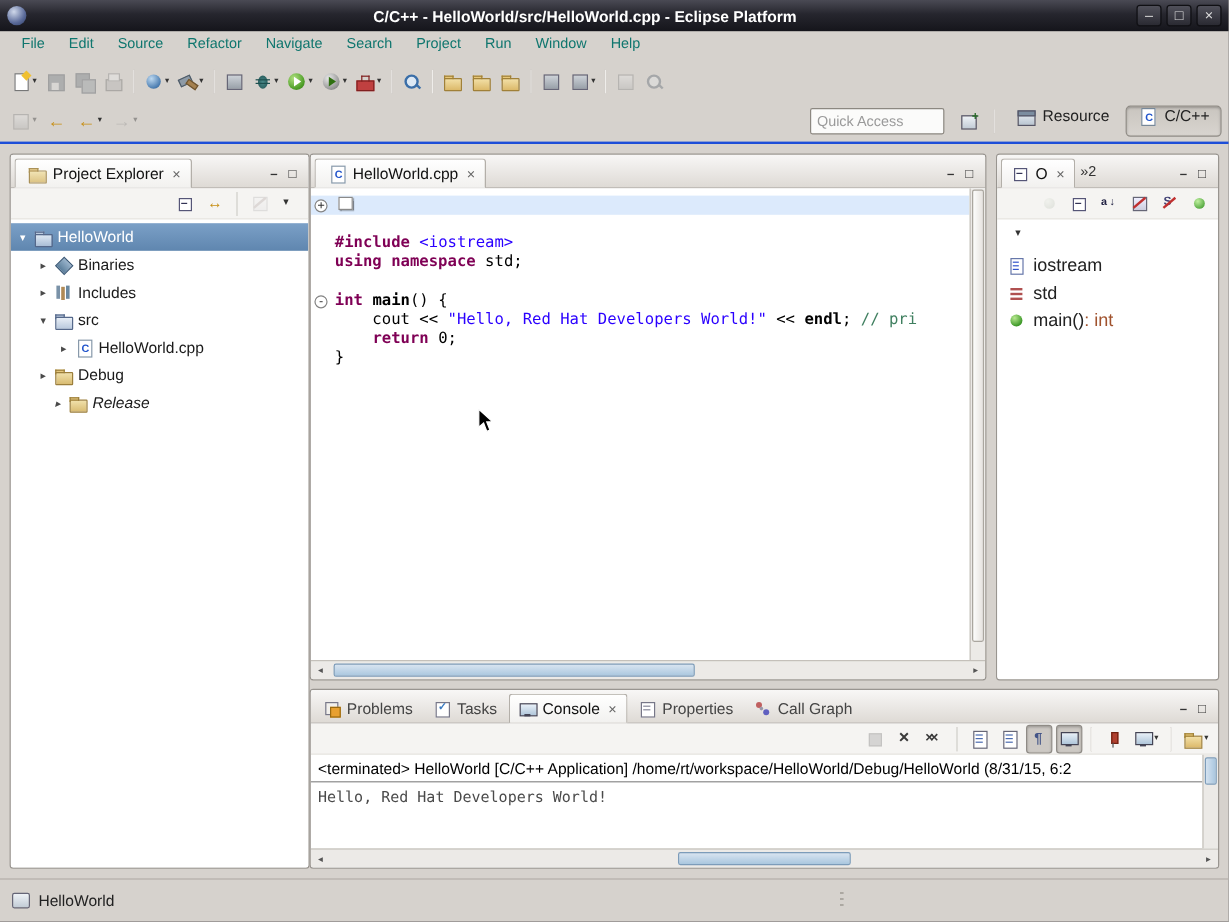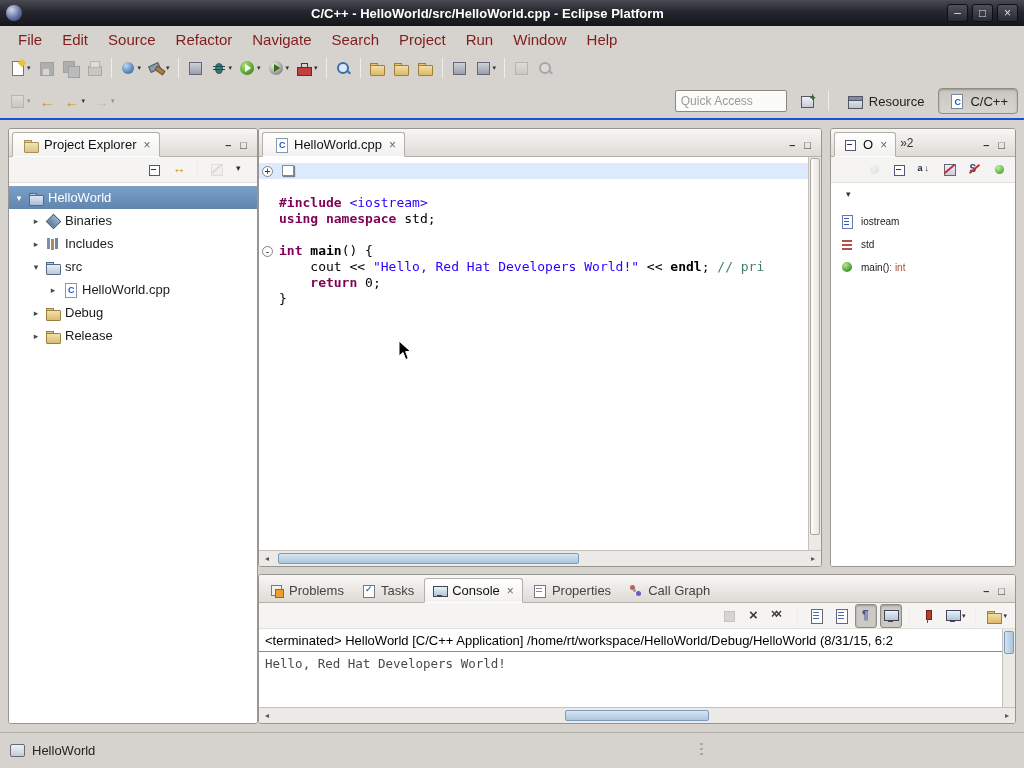--- a/index.html
+++ b/index.html
@@ -8,21 +8,21 @@
 .window{width:1024px;height:768px;background:#d6d2cd;position:relative;overflow:hidden;display:flex;flex-direction:column}
 
 
 .titlebar{flex:0 0 26px;background:linear-gradient(#4a4a54,#26262e 45%,#15151b);display:flex;align-items:center;padding:0 6px}
 .tb-icon{width:16px;height:16px;border-radius:50%;background:radial-gradient(circle at 35% 30%,#cfd8ea,#5b6b9a 60%,#2c3a60);margin-right:6px;flex:0 0 16px}
 .tb-title{flex:1;text-align:center;color:#fff;font-size:13px;font-weight:bold;white-space:nowrap;overflow:hidden}
 .tb-btns{display:flex;gap:4px}
 .tbb{width:21px;height:18px;display:flex;align-items:center;justify-content:center;color:#ddd;font-size:12px;background:linear-gradient(#50505a,#2a2a32);border:1px solid #101014;border-radius:3px}
 
 
-.menubar{flex:0 0 26px;display:flex;align-items:center;padding:0 8px;font-size:15px;color:#7f1d1d}
+.menubar{flex:0 0 26px;display:flex;padding:0 8px;font-size:12px;color:#0f766e}
 .menu-item{padding:3px 10px;border-radius:2px;white-space:nowrap}
 
 
 .toolbar{display:flex;align-items:center;padding:0 6px}
 .t1{flex:0 0 32px;gap:1px}
 .t2{flex:0 0 36px;border-bottom:2px solid #1d4ed8}
 .tbtn{height:24px;min-width:22px;padding:0 2px;display:inline-flex;align-items:center;justify-content:center;border:1px solid transparent;border-radius:3px}
 .tbtn.dis{opacity:.4;filter:grayscale(.8)}
 .tbtn.pressed{background:#cdc9c4;border:1px solid #8f8b86;box-shadow:inset 0 1px 2px rgba(0,0,0,.25)}
 .drop{margin-left:1px;font-size:7px;color:#333;line-height:8px}
@@ -63,21 +63,21 @@
 .ic-persp-new::before{left:1px;top:3px;width:11px;height:10px;border:1px solid #556;background:linear-gradient(#eef2f6,#c2ccd6)}
 .ic-persp-new::after{content:"+";left:10px;top:-1px;font-size:10px;font-weight:bold;color:#2a6a2a}
 .ic-persp-res::before{left:1px;top:3px;width:13px;height:11px;border:1px solid #556;background:linear-gradient(#eef2f6,#b9c5d1)}
 .ic-persp-res::after{left:1px;top:3px;width:13px;height:3px;background:#7b8da0;border:1px solid #556}
 .ic-persp-cpp::before{left:3px;top:1px;width:10px;height:13px;background:#fff;border:1px solid #789}
 .ic-persp-cpp::after{content:"C";left:6px;top:4px;font-size:9px;font-weight:bold;color:#2255cc}
 
 .quick-access{width:112px;height:22px;border:1px solid #8c8881;background:#fbfbfa;font-family:"Liberation Sans",sans-serif;font-size:12px;color:#333;padding:0 5px;margin-left:auto;border-radius:2px}
 .quick-access::placeholder{color:#9a9a9a}
 .persp-area{display:flex;align-items:center;gap:4px;margin-left:10px}
-.persp{display:flex;align-items:center;gap:5px;height:26px;padding:0 9px;font-size:13px;color:#222;border:1px solid transparent;border-radius:4px;white-space:nowrap}
+.persp{display:flex;align-items:flex-start;gap:5px;height:26px;padding:0 9px;font-size:13px;color:#222;border:1px solid transparent;border-radius:4px;white-space:nowrap}
 .persp.active{background:linear-gradient(#c9c5bf,#d8d4cf);border:1px solid #8f8b85;box-shadow:inset 0 1px 2px rgba(0,0,0,.25)}
 
 
 .main{flex:1;display:flex;gap:0;padding:8px;min-height:0}
 .panel{background:#fff;border:1px solid #999590;border-radius:3px;display:flex;flex-direction:column;min-width:0;min-height:0;overflow:hidden}
 .explorer{flex:0 0 250px}
 .col{flex:1;display:flex;flex-direction:column;gap:7px;min-width:0}
 .row-top{flex:1;display:flex;gap:8px;min-height:0}
 .editor-panel{flex:1}
 .outline{flex:0 0 186px}
@@ -158,21 +158,21 @@
 .harrow{flex:0 0 16px;text-align:center;font-size:8px;color:#555;line-height:15px}
 .harrow-l::after{content:"◂"}
 .harrow-r::after{content:"▸"}
 .htrack{flex:1;height:13px;position:relative;margin:0 1px}
 .hthumb{position:absolute;top:1px;height:11px;background:linear-gradient(#d8e4f0,#aac7df);border:1px solid #7c9cba;border-radius:2px}
 .hthumb.ed{left:2px;width:57%}
 .hthumb.co{left:40%;width:20%}
 
 
 .o-menu{flex:0 0 18px;display:flex;align-items:center;padding-left:9px;background:#fff}
-.o-list{flex:1;background:#fff;padding-top:3px;font-size:10px}
+.o-list{flex:1;background:#fff;padding-top:3px;font-size:15px}
 .orow{height:23px;display:flex;align-items:center;padding-left:9px;color:#222}
 .oi{width:15px;height:15px;margin-right:6px;position:relative;display:inline-block}
 .oi::before,.oi::after{content:"";position:absolute}
 .oi-include::before{left:2px;top:1px;width:9px;height:12px;background:#fff;border:1px solid #6677aa}
 .oi-include::after{left:4px;top:4px;width:5px;height:1px;background:#3355cc;box-shadow:0 3px 0 #3355cc,0 6px 0 #3355cc}
 .oi-namespace::before{left:2px;top:3px;width:10px;height:2px;background:#b05050;box-shadow:0 4px 0 #b05050,0 8px 0 #b05050}
 .oi-method-public::before{left:2px;top:2px;width:10px;height:10px;border-radius:50%;background:radial-gradient(circle at 35% 30%,#b8e890,#3f9a2a 70%,#2b7a18)}
 .osuffix{color:#a0522d}
 
 
@@ -405,21 +405,21 @@
           <div class="trow" style="padding-left: 37px;">
             <span class="arrow col"></span>
             <span class="ti ti-cpp-file"></span>
             <span class="tlabel">HelloWorld.cpp</span>
           </div>
           <div class="trow" style="padding-left: 20px;">
             <span class="arrow col"></span>
             <span class="ti ti-folder"></span>
             <span class="tlabel">Debug</span>
           </div>
-          <div class="trow" style="padding-left: 20px;">
+          <div class="trow" style="padding-left: 32px; font-style: italic;">
             <span class="arrow col"></span>
             <span class="ti ti-folder"></span>
             <span class="tlabel">Release</span>
           </div>
         </div>
     </div>
 
     <div class="col">
       <div class="row-top">
 

